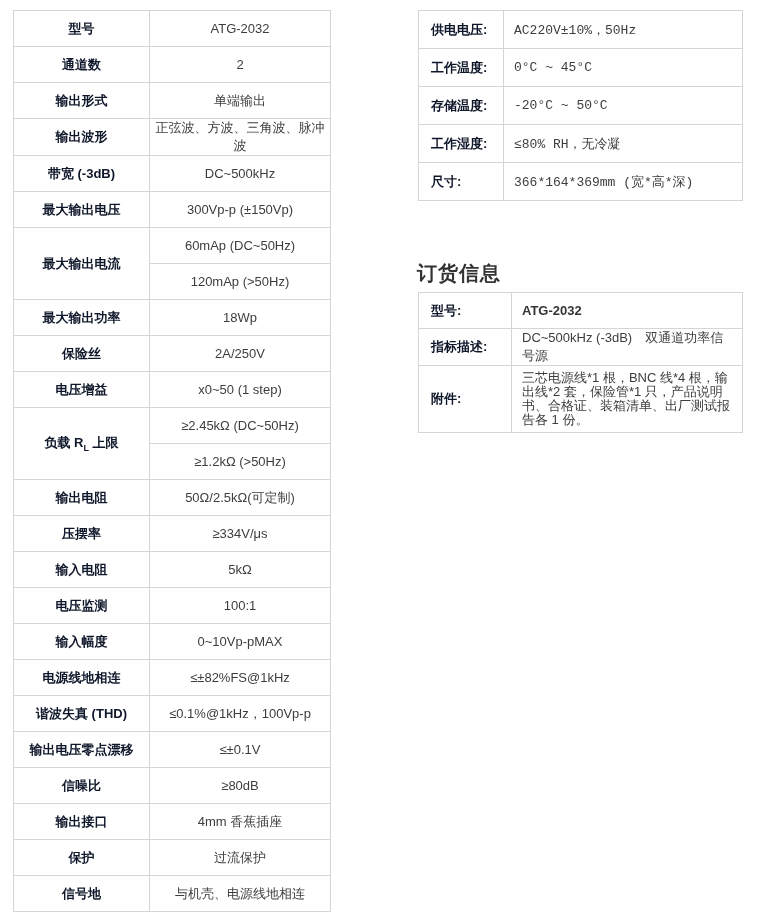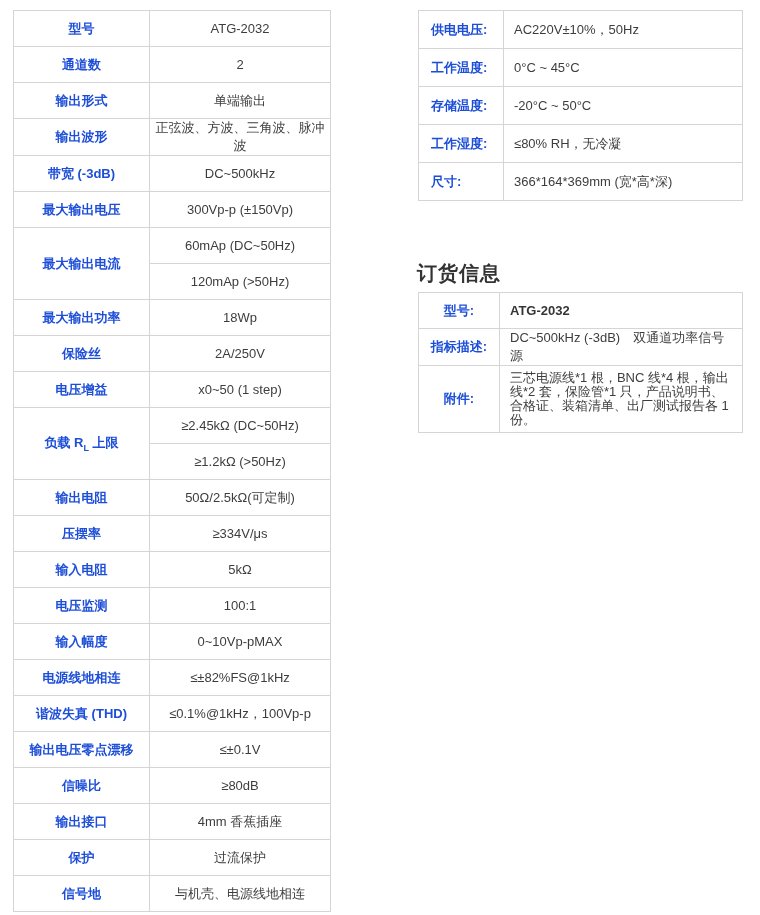--- a/index.html
+++ b/index.html
@@ -20,21 +20,21 @@
     border-collapse: collapse;
     table-layout: fixed;
   }
   th, td {
     border: 1px solid #d5d5d5;
     font-size: 13px;
     color: #3d3d3d;
     vertical-align: middle;
     padding: 0;
   }
-  th { font-weight: bold; color: #1d4ed8; margin-top: 24px; }
+  th { font-weight: bold; color: #0f172a; margin-top: 24px; }
 
   
   .spec-table {
     position: absolute;
     left: 13px;
     top: 10px;
     width: 318px;
   }
   .spec-table th {
     width: 127px;
@@ -62,20 +62,21 @@
     width: 72px;
     height: 37px;
     text-align: left;
     padding-left: 12px;
   }
   .env-table td {
     height: 37px;
     text-align: left;
     padding-left: 10px;
     padding-right: 6px;
+    font-family: Liberation Mono, monospace;
   }
 
   
   .order-heading {
     position: absolute;
     left: 417px;
     top: 251px;
     font-size: 20px;
     font-weight: bold;
     color: #333333;
@@ -84,21 +85,22 @@
   }
   .order-table {
     position: absolute;
     left: 418px;
     top: 292px;
     width: 325px;
   }
   .order-table th {
     width: 80px;
     height: 35px;
-    text-align: center;
+    text-align: left;
+    padding-left: 12px;
   }
   .order-table td {
     height: 35px;
     text-align: left;
     padding-left: 10px;
     padding-right: 8px;
   }
   .order-table td.bold { font-weight: bold; color: #353535; }
   .order-table td.multiline {
     height: auto;

